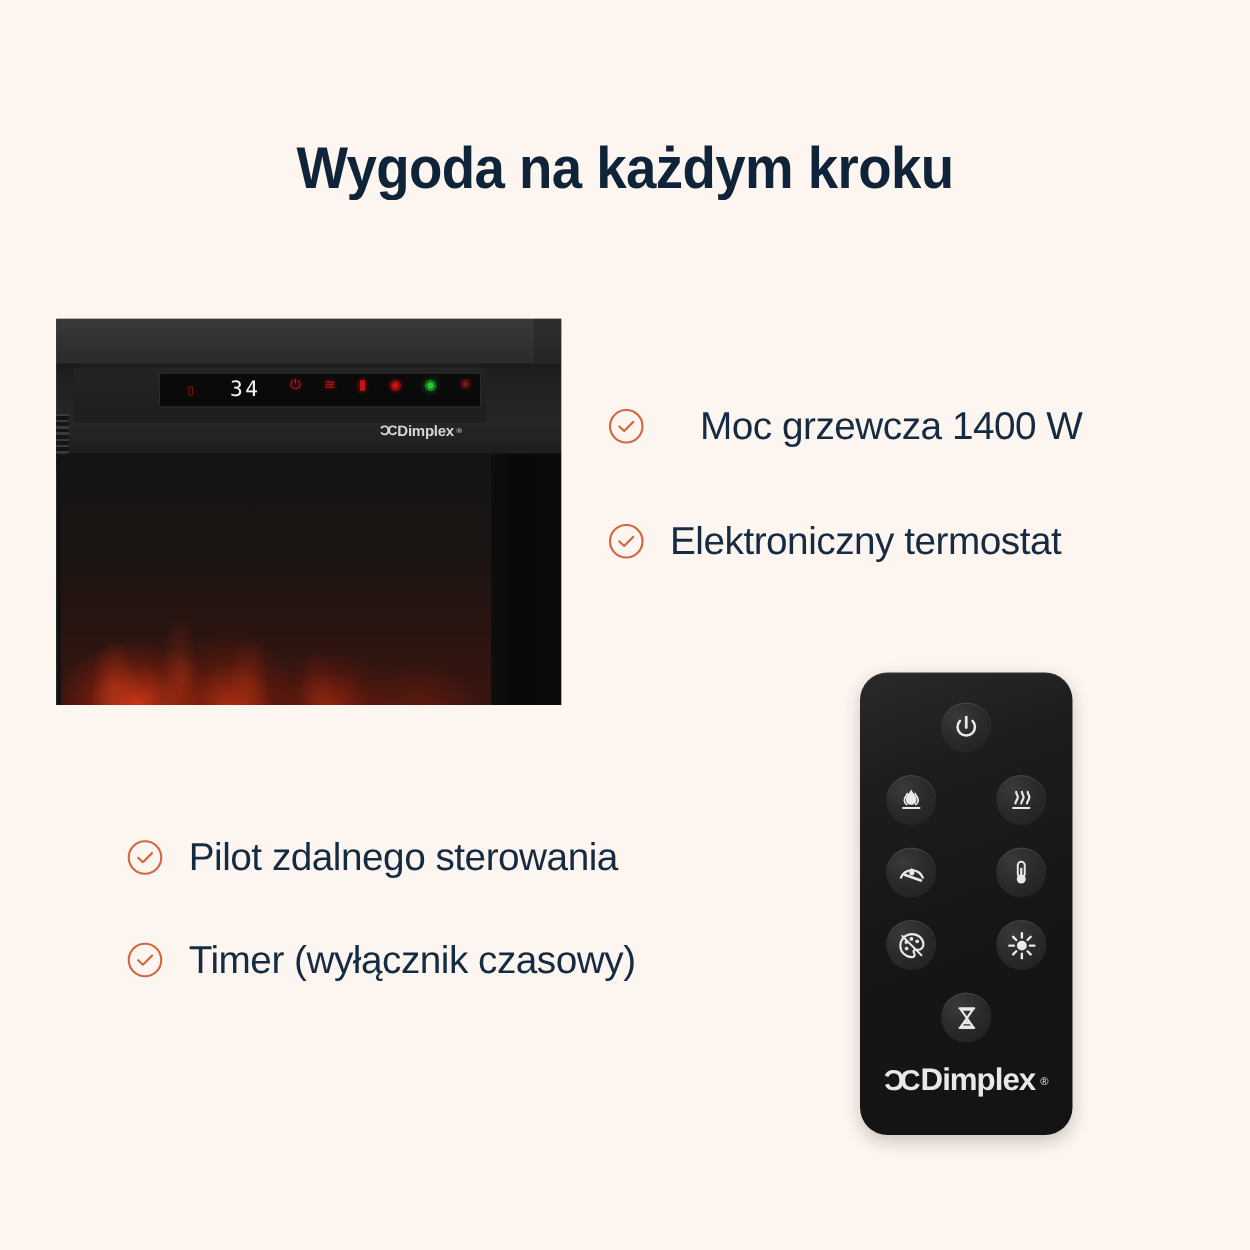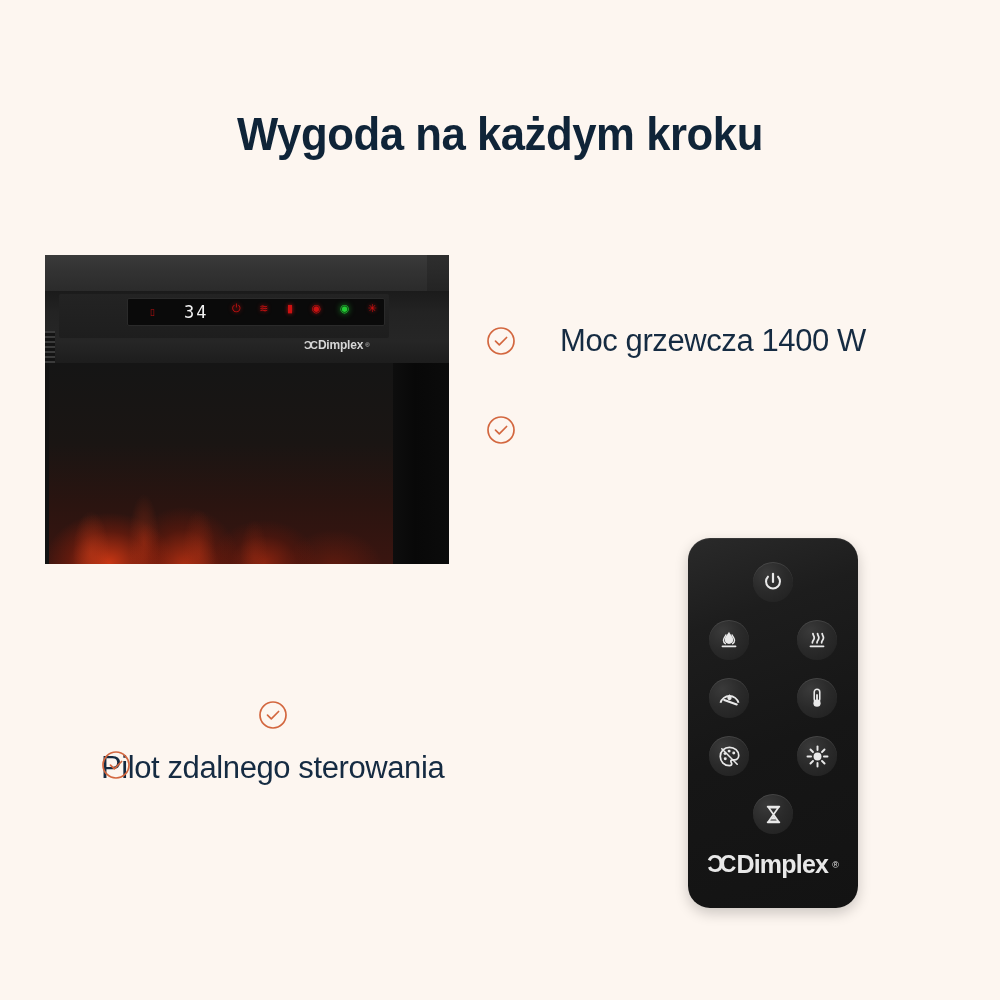--- a/index.html
+++ b/index.html
@@ -188,21 +188,21 @@
   }
   .feat-label {
     font-size: 31px;
     color: #152B42;
     font-family: "Liberation Sans", sans-serif;
     letter-spacing: -0.4px;
     white-space: nowrap;
   }
   #feat-0 { left: 486px; top: 323px; gap: 44px; }
   #feat-1 { left: 486px; top: 415px; }
-  #feat-2 { left: 101px; top: 700px; flex-direction: column; }
+  #feat-2 { left: 101px; top: 668px; }
   #feat-3 { left: 101px; top: 750px; }
 
   
   .remote {
     position: absolute;
     left: 688px;
     top: 538px;
     width: 170px;
     height: 370px;
     border-radius: 22px;
@@ -293,39 +293,41 @@
   <span class="feat-label">Moc grzewcza 1400 W</span>
 </div>
 
 <div class="feat" id="feat-1">
   <span class="feat-icon">
     <svg width="30" height="30" viewBox="0 0 30 30">
       <circle cx="15" cy="15" r="13" fill="none" stroke="#D3673F" stroke-width="1.7"></circle>
       <path d="M9.5 15.2 L13.3 18.8 L20.6 11.5" fill="none" stroke="#D3673F" stroke-width="1.7" stroke-linecap="round" stroke-linejoin="round"></path>
     </svg>
   </span>
+  <span class="feat-label">Elektroniczny termostat</span>
 </div>
 
 <div class="feat" id="feat-2">
   <span class="feat-icon">
     <svg width="30" height="30" viewBox="0 0 30 30">
       <circle cx="15" cy="15" r="13" fill="none" stroke="#D3673F" stroke-width="1.7"></circle>
       <path d="M9.5 15.2 L13.3 18.8 L20.6 11.5" fill="none" stroke="#D3673F" stroke-width="1.7" stroke-linecap="round" stroke-linejoin="round"></path>
     </svg>
   </span>
   <span class="feat-label">Pilot zdalnego sterowania</span>
 </div>
 
 <div class="feat" id="feat-3">
   <span class="feat-icon">
     <svg width="30" height="30" viewBox="0 0 30 30">
       <circle cx="15" cy="15" r="13" fill="none" stroke="#D3673F" stroke-width="1.7"></circle>
       <path d="M9.5 15.2 L13.3 18.8 L20.6 11.5" fill="none" stroke="#D3673F" stroke-width="1.7" stroke-linecap="round" stroke-linejoin="round"></path>
     </svg>
   </span>
+  <span class="feat-label">Timer (wyłącznik czasowy)</span>
 </div>
 
 <div class="remote">
 
   <div class="rbtn" id="rb-power">
     <span>
       <svg width="22" height="22" viewBox="0 0 24 24">
         <path d="M12 3 L12 12" fill="none" stroke="#e9e9e9" stroke-width="2.4" stroke-linecap="round"></path>
         <path d="M6.5 6.2 A7.6 7.6 0 1 0 17.5 6.2" fill="none" stroke="#e9e9e9" stroke-width="2.2" stroke-linecap="round"></path>
       </svg>

